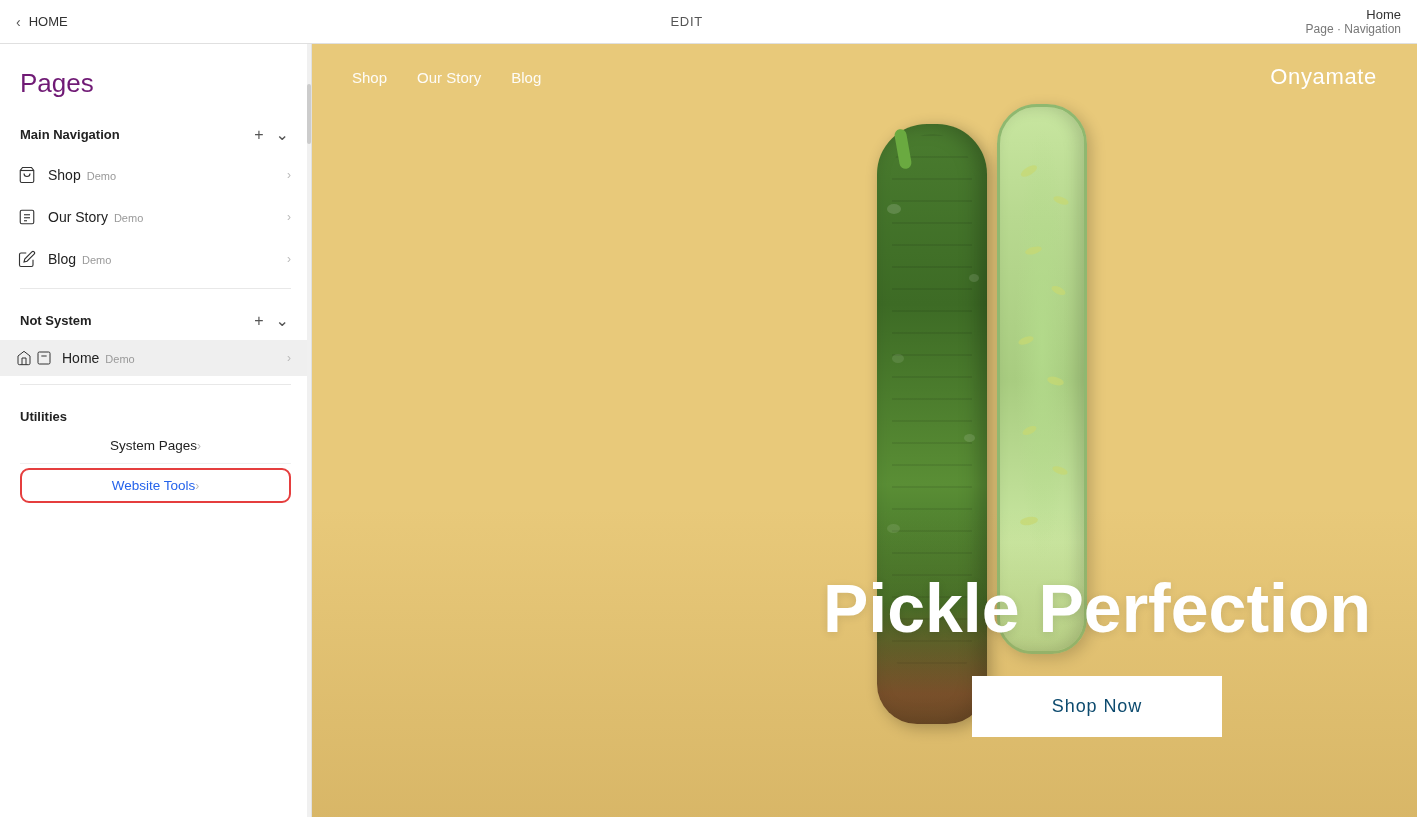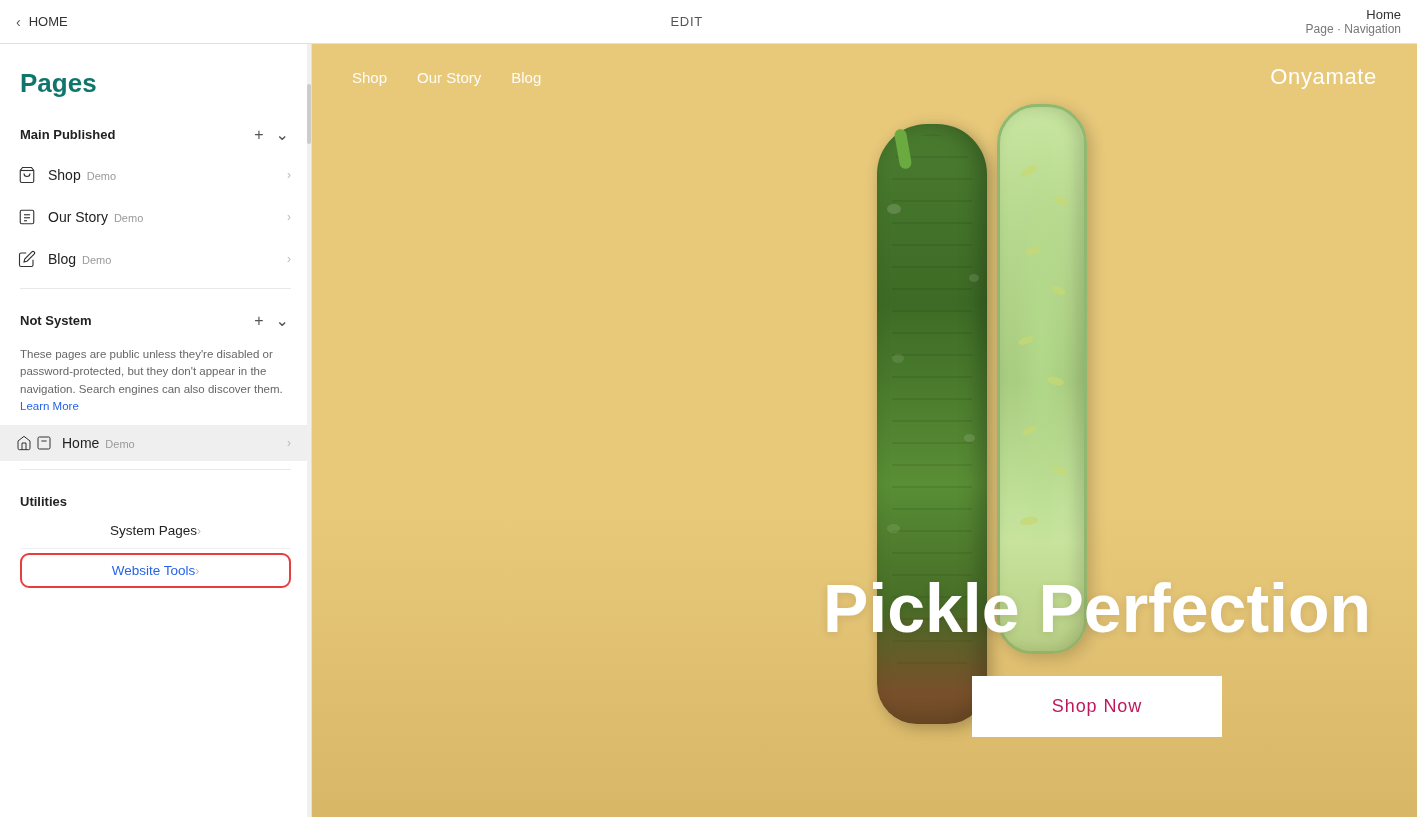--- a/index.html
+++ b/index.html
@@ -27,21 +27,21 @@
       display: flex; flex-direction: column; overflow-y: auto; position: relative;
     }
     .sidebar-scroll-track {
       position: absolute; right: 0; top: 0; width: 4px; height: 100%; background: #f0f0f0;
     }
     .sidebar-scroll-thumb {
       width: 4px; height: 60px; background: #ccc; border-radius: 2px; margin-top: 40px;
     }
 
     .sidebar-header { padding: 24px 20px 12px; }
-    .sidebar-header h1 { font-size: 26px; font-weight: 700; color: #0f766e; }
+    .sidebar-header h1 { font-size: 26px; font-weight: 400; color: #701a75; }
 
     .section-header {
       display: flex; align-items: center; justify-content: space-between;
       padding: 12px 20px 8px; 
     }
     .section-title { font-size: 13px; font-weight: 600; color: #222; }
     .section-actions { display: flex; align-items: center; gap: 8px; }
     .section-actions .icon-btn {
       background: none; border: none; cursor: pointer; font-size: 16px; color: #555;
       padding: 2px; display: flex; align-items: center;
@@ -106,21 +106,21 @@
 
     
     .hero-content {
       position: absolute; bottom: 80px; right: 46px; text-align: center; z-index: 2;
     }
     .hero-title {
       font-size: 68px; font-weight: 900; color: #fff; line-height: 1.1;
       text-shadow: 0 2px 8px rgba(0,0,0,0.1); margin-bottom: 30px;
     }
     .hero-cta {
-      background: #fff; color: #be185d; border: none; padding: 20px 80px;
+      background: #fff; color: #0c4a6e; border: none; padding: 20px 80px;
       font-size: 18px; cursor: pointer; letter-spacing: 0.05em; font-weight: 400;
     }
 
     
     .pickle-illustration {
       position: absolute; right: 120px; top: 50px; width: 420px; height: 650px;
       display: flex; gap: 10px; align-items: flex-start;
     }
 
     
@@ -182,21 +182,21 @@
   <div class="sidebar">
     <div class="sidebar-scroll-track">
         <div class="sidebar-scroll-thumb"></div>
       </div>
 
     <div class="sidebar-header">
       <h1>Pages</h1>
     </div>
 
     <div class="section-header">
-      <span class="section-title">Main Published</span>
+      <span class="section-title">Main Navigation</span>
       <div class="section-actions">
         <button class="icon-btn">+</button>
         <button class="icon-btn">⌄</button>
       </div>
     </div>
 
     <div class="nav-item">
       <div class="nav-item-icon">
         <svg viewBox="0 0 24 24">
             <path d="M6 2L3 6v14a2 2 0 002 2h14a2 2 0 002-2V6l-3-4z"></path>
@@ -244,24 +244,20 @@
     <hr class="section-divider">
 
     <div class="section-header">
       <span class="section-title">Not System</span>
       <div class="section-actions">
         <button class="icon-btn">+</button>
         <button class="icon-btn">⌄</button>
       </div>
     </div>
 
-    <div class="not-linked-desc">
-      <span>These pages are public unless they're disabled or password-protected, but they don't appear in the navigation. Search engines can also discover them.</span>
-      <a href="#">Learn More</a>
-    </div>
 
     <div class="home-item">
       <div class="home-item-icons">
         <svg viewBox="0 0 24 24">
             <path d="M3 9l9-7 9 7v11a2 2 0 01-2 2H5a2 2 0 01-2-2z"></path>
             <polyline points="9 22 9 12 15 12 15 22"></polyline>
           </svg>
         <svg viewBox="0 0 24 24">
             <rect x="3" y="3" width="18" height="18" rx="2"></rect>
             <line x1="8" y1="9" x2="16" y2="9"></line>

